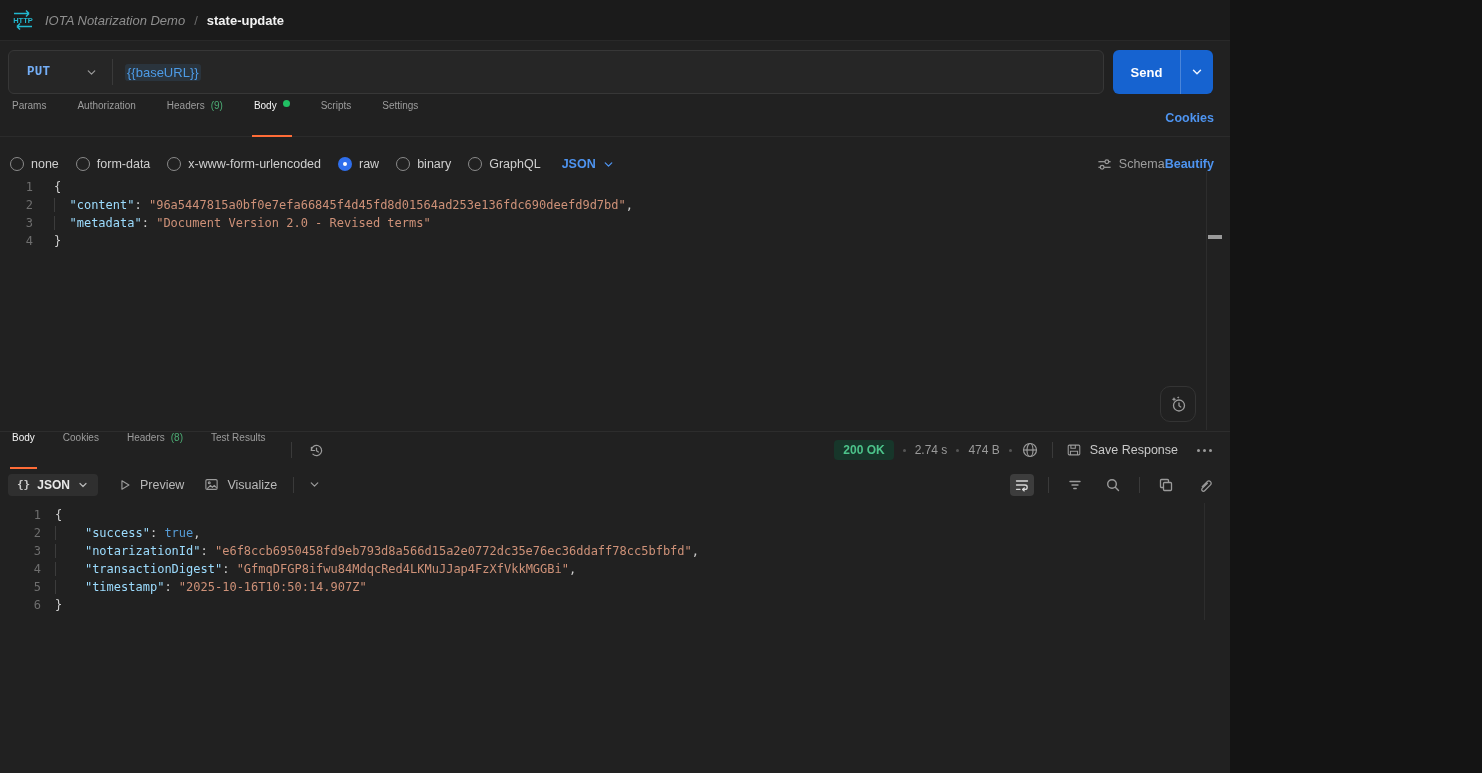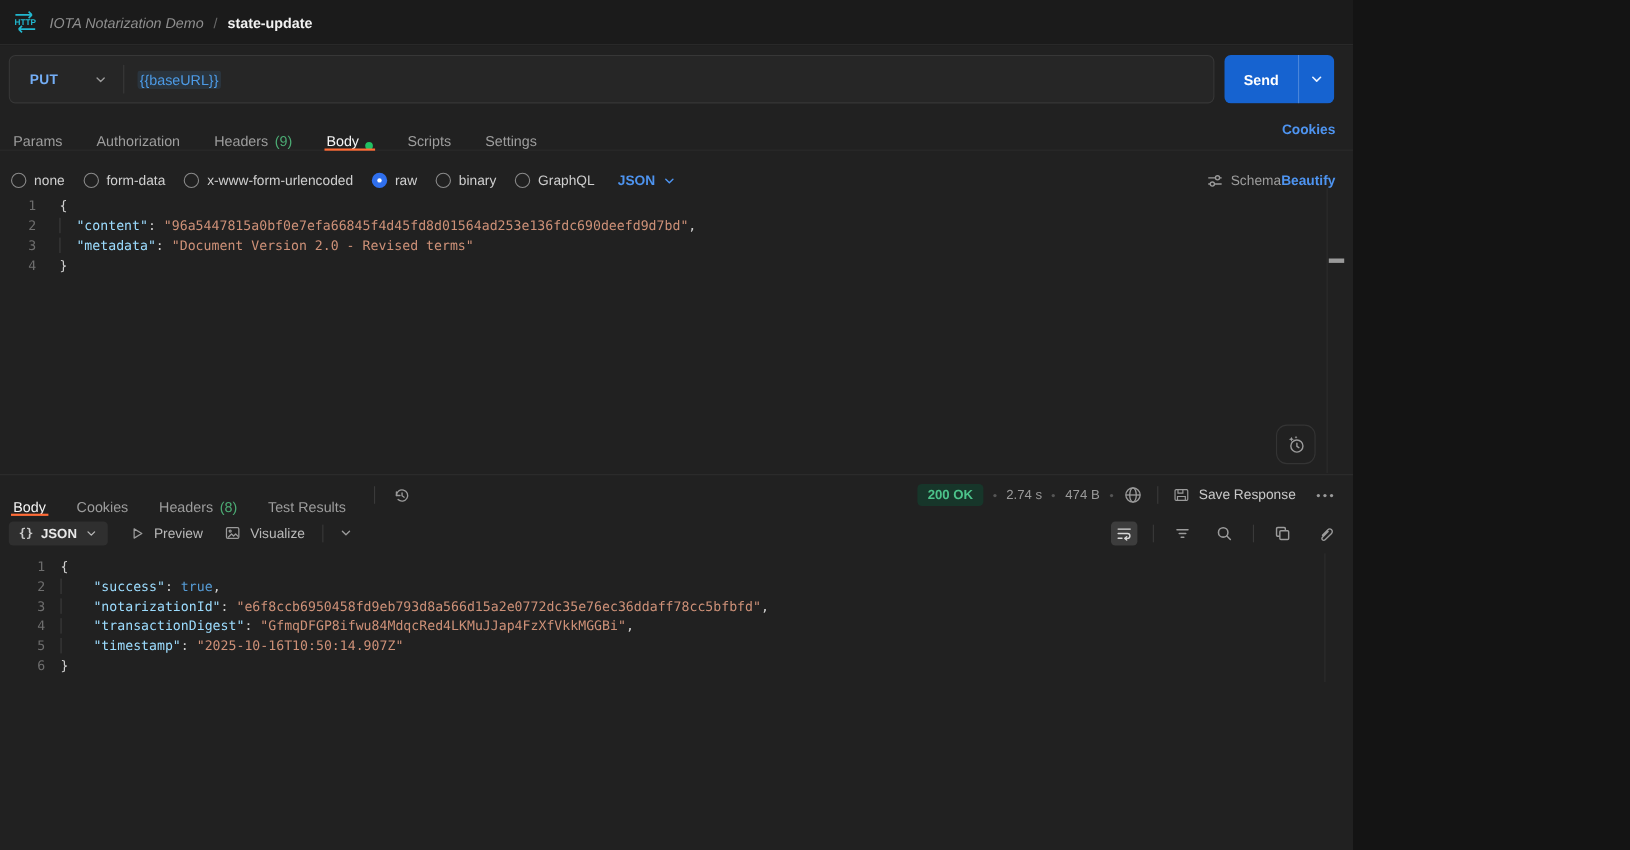--- a/index.html
+++ b/index.html
@@ -32,36 +32,36 @@
   .share-main { color:#eaeaea; font-size:12.5px; font-weight:600; padding:0 14px; display:flex; align-items:center; height:100%; cursor:pointer; }
   .share-div { width:1px; height:16px; background:#3f3f3f; }
   .share-link { padding:0 10px; display:flex; align-items:center; height:100%; cursor:pointer; }
 
   
   .url-row { position:absolute; top:50px; left:8px; right:17px; height:44px; display:flex; }
   .url-box {
     flex:1; display:flex; align-items:center; background:#262626;
     border:1px solid #373737; border-radius:6px; margin-right:9px;
   }
-  .method-select { width:103px; display:flex; align-items:flex-end; justify-content:space-between; padding:0 14px 0 18px; cursor:pointer; }
+  .method-select { width:103px; display:flex; align-items:flex-end; justify-content:space-between; padding:0 14px 0 18px; cursor:pointer;font-family:Liberation Mono, monospace; }
   .method-label { color:#74aef6; font-weight:700; font-size:12.5px; letter-spacing:.3px; }
   .url-div { width:1px; align-self:stretch; margin:8px 0; background:#3a3a3a; }
   .url-input { flex:1; display:flex; align-items:flex-end; padding:0 12px; font-size:13px; color:#e8e8e8; white-space:nowrap; overflow:hidden; cursor:text; }
   .url-var { color:#4d9be6; background:rgba(77,155,230,.12); border-radius:3px; padding:1px 2px; margin-right:2px; }
   .send-group { display:flex; height:44px; border-radius:6px; overflow:hidden; }
   .send-main { background:#1663d0; color:#fff; font-weight:600; font-size:13px; width:67px; display:flex; align-items:center; justify-content:center; cursor:pointer; }
   .send-caret { background:#1663d0; width:33px; display:flex; align-items:center; justify-content:center; border-left:1px solid rgba(255,255,255,.22); cursor:pointer; color:#eaf2ff; }
 
   
   .req-tabs {
     position:absolute; top:100px; left:0; right:0; height:37px;
     display:flex; align-items:center; padding:0 16px 0 10px;
     border-bottom:1px solid #2b2b2b;
   }
-  .tab { position:relative; height:100%; display:flex; align-items:flex-end; gap:6px; padding:0 2px; margin-right:27px; color:#9d9d9d; cursor:pointer; font-size:13px; }
+  .tab { position:relative; height:100%; display:flex; align-items:flex-start; gap:6px; padding:0 2px; margin-right:27px; color:#9d9d9d; cursor:pointer; font-size:10px; }
   .tab .count { color:#4cab74; }
   .tab.active { color:#f5f5f5; }
   .tab.active::after { content:""; position:absolute; left:0; right:0; bottom:-1px; height:2px; background:#ff6c37; }
   .tab-dot { width:7px; height:7px; border-radius:50%; background:#21c063; }
   .cookies-link { margin-left:auto; color:#4e94f0; font-weight:600; font-size:12.5px; cursor:pointer; }
 
   
   .bodytype-row { position:absolute; top:148px; left:0; right:0; height:32px; display:flex; align-items:center; padding:0 16px 0 10px;justify-content:flex-end; }
   .radio-item { display:flex; align-items:center; gap:7px; margin-right:17px; color:#cfcfcf; font-size:12.5px; cursor:pointer; }
   .radio { width:14px; height:14px; border-radius:50%; border:1.5px solid #8a8a8a; position:relative; flex:none; }

